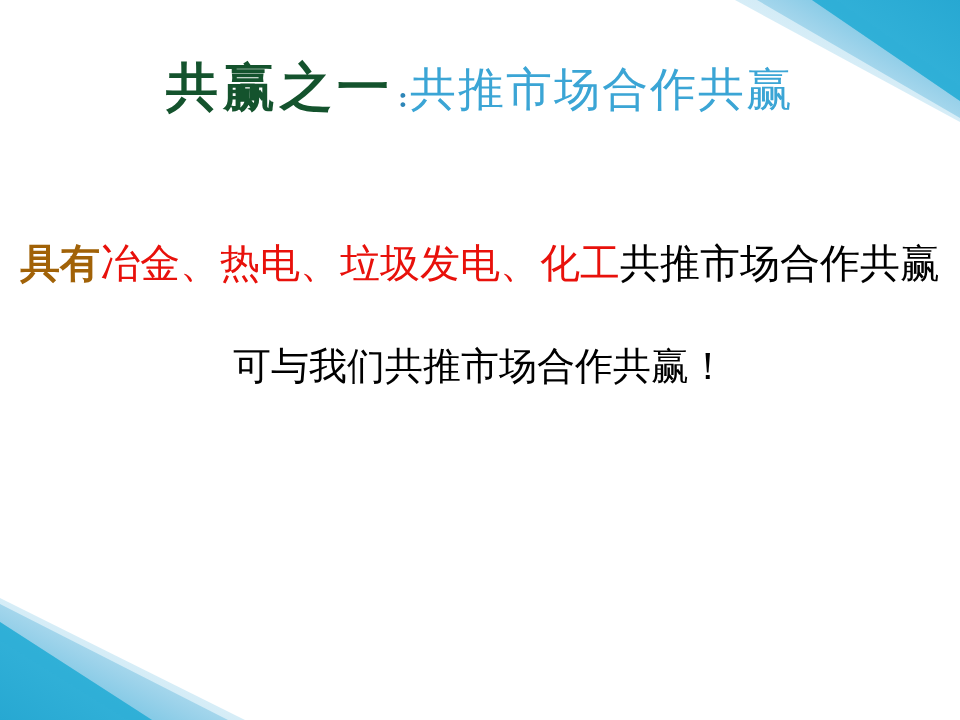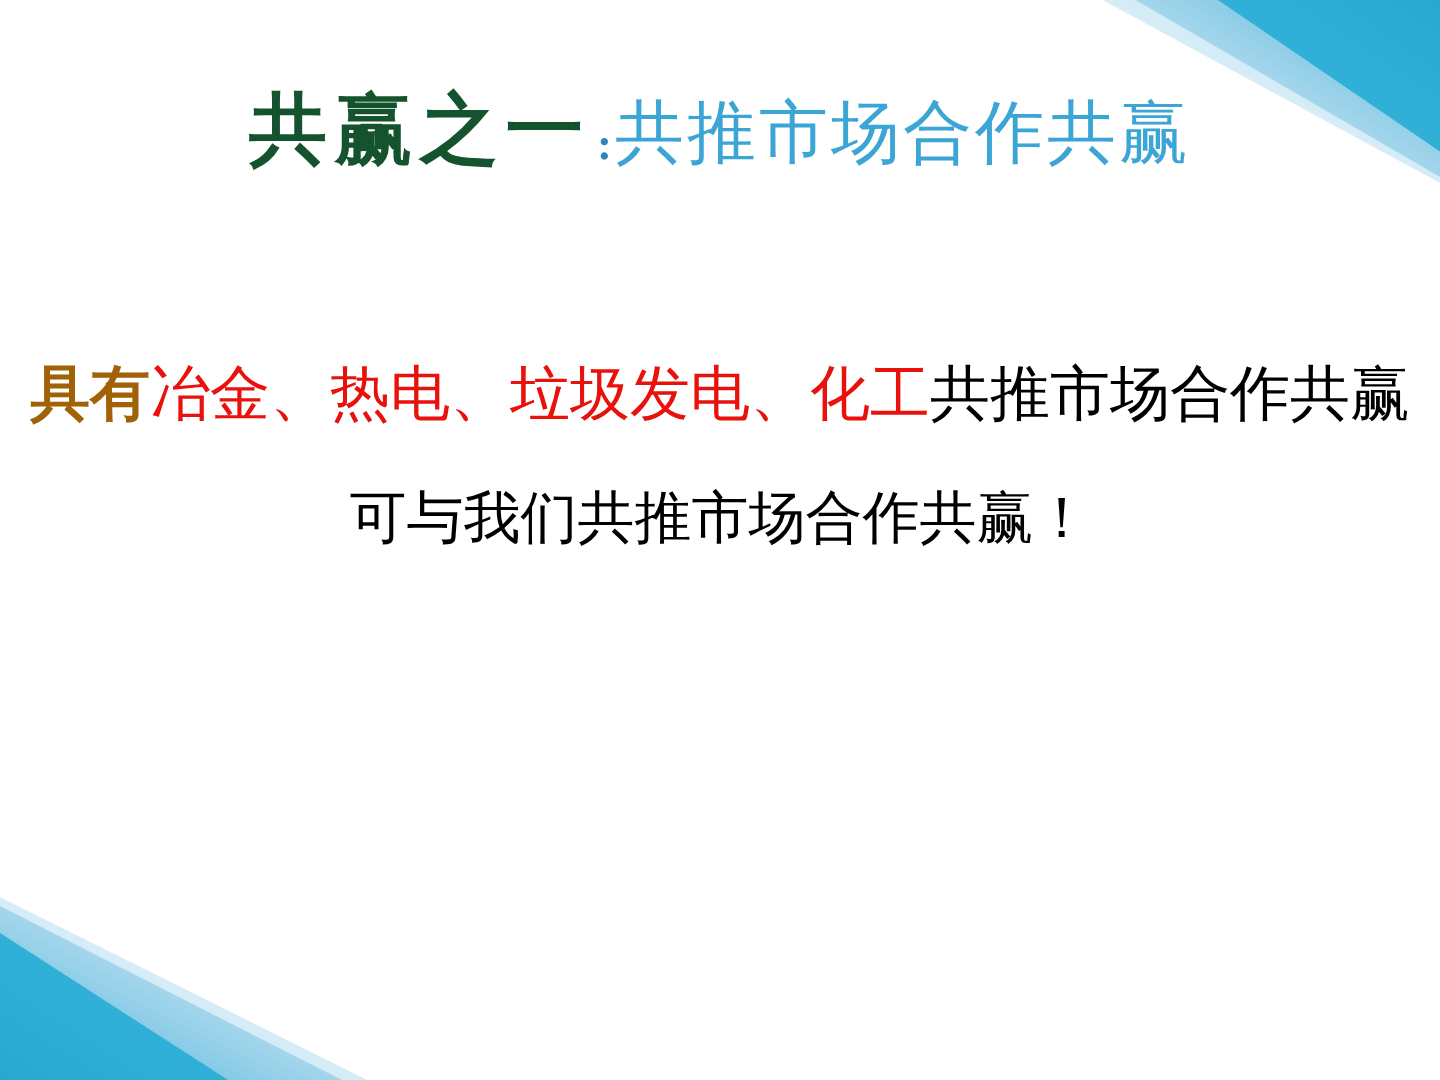--- a/index.html
+++ b/index.html
@@ -83,21 +83,21 @@
     line-height: 1;
     font-family: "Liberation Sans", "DejaVu Sans", sans-serif;
   }
 
   #body-line-1 {
     font-size: 40px;
     letter-spacing: 0px;
   }
   #body-line-2 {
     font-size: 38px;
-    margin-top: 44px;
+    margin-top: 64px;
     letter-spacing: 0px;
   }
 
   .seg-black-bold {
     color: #a16207;
     font-weight: bold;
   }
   .seg-red-bold {
     color: #E8110B;
     font-weight: normal;

